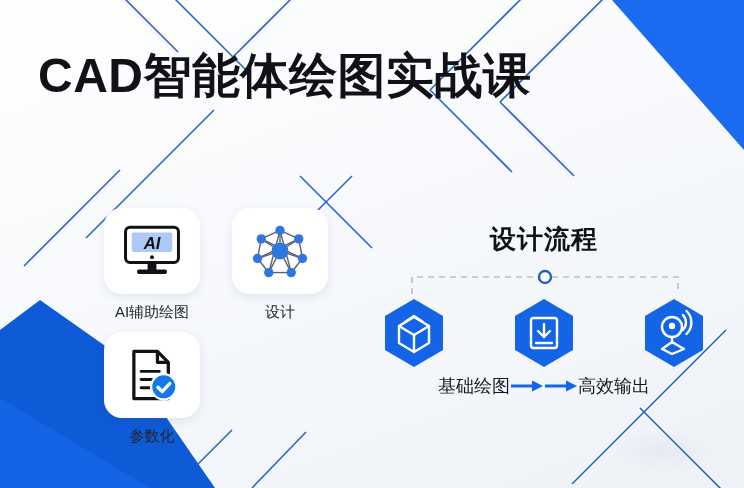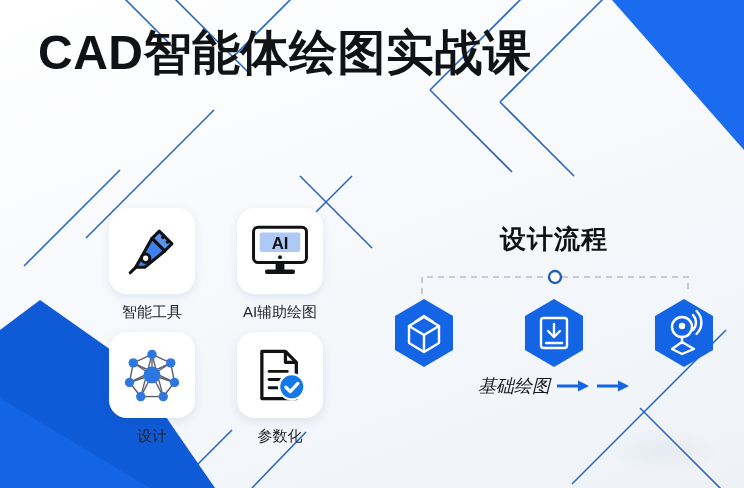--- a/index.html
+++ b/index.html
@@ -22,21 +22,21 @@
     position: absolute;
     inset: 0;
     pointer-events: none;
   }
   .bg-svg { position: absolute; inset: 0; width: 744px; height: 488px; }
 
   
   .header {
     position: absolute;
     left: 38px;
-    top: 28px;
+    top: 51px;
     width: 670px;
   }
   .title {
     font-size: 48px;
     line-height: 1.06;
     font-weight: 700;
     letter-spacing: 0.5px;
     color: #111216;
     margin: 0;
     white-space: nowrap;
@@ -62,41 +62,42 @@
     row-gap: 0px;
   }
   .feature-cell {
     width: 128px;
     height: 124px;
     display: flex;
     flex-direction: column;
     align-items: center;
   }
   .feature-tile {
-    width: 86px;
+    width: 96px;
     height: 86px;
     border-radius: 18px;
     background: #ffffff;
     box-shadow: 0 3px 10px rgba(30, 60, 120, 0.10);
     display: flex;
     align-items: center;
     justify-content: center;
+    font-style: italic;
   }
   .feature-label {
     margin-top: 9px;
     font-size: 15px;
     color: #22252b;
     font-weight: 500;
     white-space: nowrap;
   }
 
   
   .flow {
     position: absolute;
-    left: 368px;
+    left: 358px;
     top: 222px;
     width: 372px;
   }
   .flow-title {
     text-align: center;
     font-size: 26px;
     font-weight: 700;
     color: #111216;
     margin: 0;
     letter-spacing: 1px;
@@ -126,22 +127,20 @@
     justify-content: center;
   }
   .flow-labels {
     position: absolute;
     left: 0;
     top: 152px;
     width: 372px;
     display: flex;
     align-items: center;
     justify-content: center;
-    gap: 6px;
-    font-style: italic;
   }
   .flow-label {
     font-size: 18px;
     font-weight: 500;
     color: #16181d;
     white-space: nowrap;
   }
   .flow-arrow {
     width: 34px;
     height: 14px;
@@ -193,35 +192,20 @@
   </div>
 
   <div class="watermark"></div>
 
   <div class="header">
     <h1 class="title">CAD智能体绘图实战课</h1>
   </div>
 
   <div class="feature-grid">
 
-    <div class="feature-cell">
-      <div class="feature-tile">
-        <svg width="58" height="58" viewBox="0 0 64 64">
-          <g stroke="#111216" stroke-width="3.4" stroke-linejoin="round" stroke-linecap="round">
-            <path d="M40 10 L54 24 L46 32 L32 18 Z" fill="#5b93ef"></path>
-            <path d="M32 18 L46 32 L24 50 L14 50 Z" fill="#3d82ea"></path>
-            <path d="M14 50 L8 56" fill="none"></path>
-            <circle cx="25" cy="40" r="4.6" fill="#ffffff"></circle>
-          </g>
-          <circle cx="44" cy="17" r="2" fill="#111216"></circle>
-          <circle cx="49" cy="22" r="2" fill="#111216"></circle>
-        </svg>
-      </div>
-      <div class="feature-label">智能工具</div>
-    </div>
 
     <div class="feature-cell">
       <div class="feature-tile">
         <svg width="60" height="56" viewBox="0 0 68 62">
           <rect x="4" y="4" width="60" height="40" rx="5" fill="#ffffff" stroke="#111216" stroke-width="3.4"></rect>
           <rect x="11" y="10" width="46" height="22" rx="2" fill="#aec9f5"></rect>
           <text x="34" y="29" text-anchor="middle" font-family="Liberation Sans, sans-serif" font-size="19" font-weight="700" fill="#111216">AI</text>
           <circle cx="34" cy="38" r="2.2" fill="#111216"></circle>
           <rect x="29" y="44" width="10" height="9" fill="#111216"></rect>
           <rect x="17" y="52" width="34" height="5" rx="2.2" fill="#111216"></rect>
@@ -338,16 +322,17 @@
     <div class="flow-labels">
       <span class="flow-label">基础绘图</span>
       <svg class="flow-arrow" viewBox="0 0 34 14">
         <line x1="1" y1="7" x2="24" y2="7" stroke="#1464e6" stroke-width="3"></line>
         <polygon points="22,1.5 33,7 22,12.5" fill="#1464e6"></polygon>
       </svg>
       <svg class="flow-arrow" viewBox="0 0 34 14">
         <line x1="1" y1="7" x2="24" y2="7" stroke="#1464e6" stroke-width="3"></line>
         <polygon points="22,1.5 33,7 22,12.5" fill="#1464e6"></polygon>
       </svg>
+      <span class="flow-label">高效输出</span>
     </div>
   </div>
 
 </div>
 
 </body></html>

